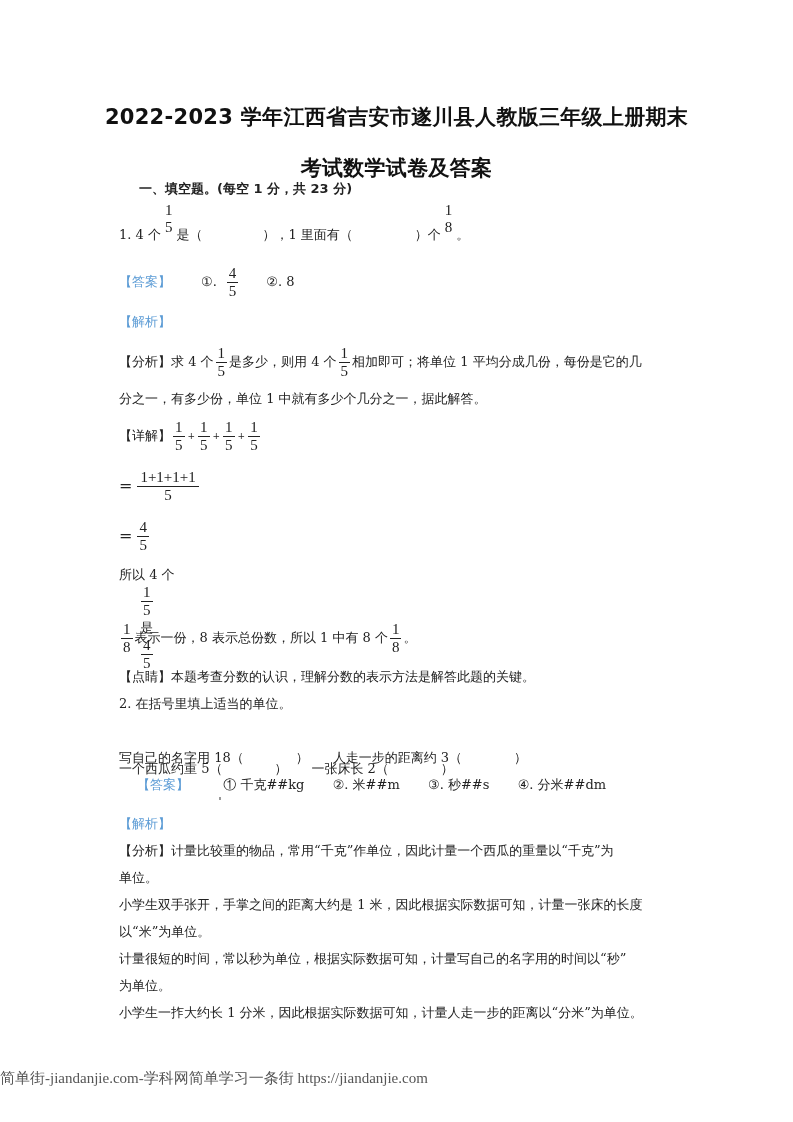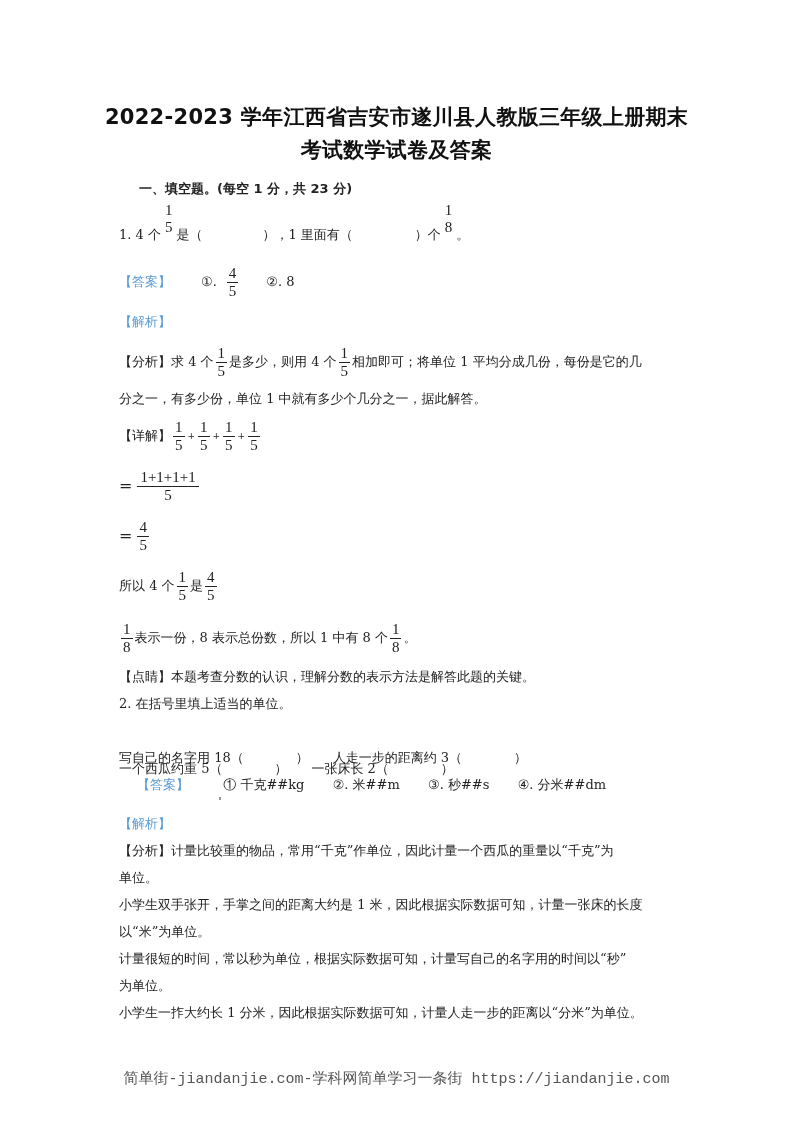--- a/index.html
+++ b/index.html
@@ -8,40 +8,40 @@
     font-family: "DejaVu Serif", "Liberation Serif", serif;
     color: #222;
   }
   .page { position: absolute; left: 0; top: 0; width: 793px; height: 1122px; }
   .title {
     position: absolute; left: 0; width: 793px; text-align: center;
     font-family: "DejaVu Sans", "Liberation Sans", sans-serif;
     font-weight: bold; font-size: 21px; color: #111; letter-spacing: 0.3px;
   }
   .t1 { top: 103px; }
-  .t2 { top: 136px; }
+  .t2 { top: 154px; }
   .line {
     position: absolute; left: 119px; font-size: 13px; line-height: 18px; white-space: nowrap;
   }
   .sec { font-family: "DejaVu Sans", "Liberation Sans", sans-serif; font-weight: bold; font-size: 13px; }
   .blue { color: #5b9bd5; }
   .frac {
     display: inline-flex; flex-direction: column; align-items: center;
     vertical-align: middle; font-family: "Liberation Serif", serif; font-size: 15px; line-height: 17px;
     margin: 0 2px;
   }
   .frac .num { padding: 0 2px; border-bottom: 1px solid #222; }
   .frac .den { padding: 0 2px; }
   .wide .num { padding: 0 3px; }
   .plus { font-size: 9px; vertical-align: middle; margin: 0 1px; }
   .eq { font-size: 16px; vertical-align: middle; margin-right: 3px; }
   .gap { display: inline-block; }
   .footer {
-    position: absolute; top: 1069px; left: 0; width: 793px; text-align: center;
-    font-family: Liberation Mono, monospace; font-size: 15px; color: #555;
+    position: absolute; top: 1069px; left: 0; width: 793px; text-align: left;
+    font-family: Liberation Serif, serif; font-size: 15px; color: #555;
   }
   .small-dot { position: absolute; left: 219px; top: 797px; width: 2px; height: 3px; background:#999; }
 </style>
 </head>
 <body>
 
 <div class="page">
 
   <div class="title t1">2022-2023 学年江西省吉安市遂川县人教版三年级上册期末</div>
   <div class="title t2">考试数学试卷及答案</div>
@@ -129,21 +129,21 @@
   </div>
 
   <div class="line" style="top:516px; height:40px; display:flex; align-items:center;">
     <span class="eq">=</span>
     <span class="frac">
         <span class="num">4</span>
         <span class="den">5</span>
       </span>
   </div>
 
-  <div class="line" style="top:566px; height:40px; display:flex; align-items:center;">
+  <div class="line" style="top:566px; height:40px; display:flex; align-items:center;flex-direction:column;">
     <span>所以 4 个</span>
     <span class="frac">
         <span class="num">1</span>
         <span class="den">5</span>
       </span>
     <span>是</span>
     <span class="frac">
         <span class="num">4</span>
         <span class="den">5</span>
       </span>

